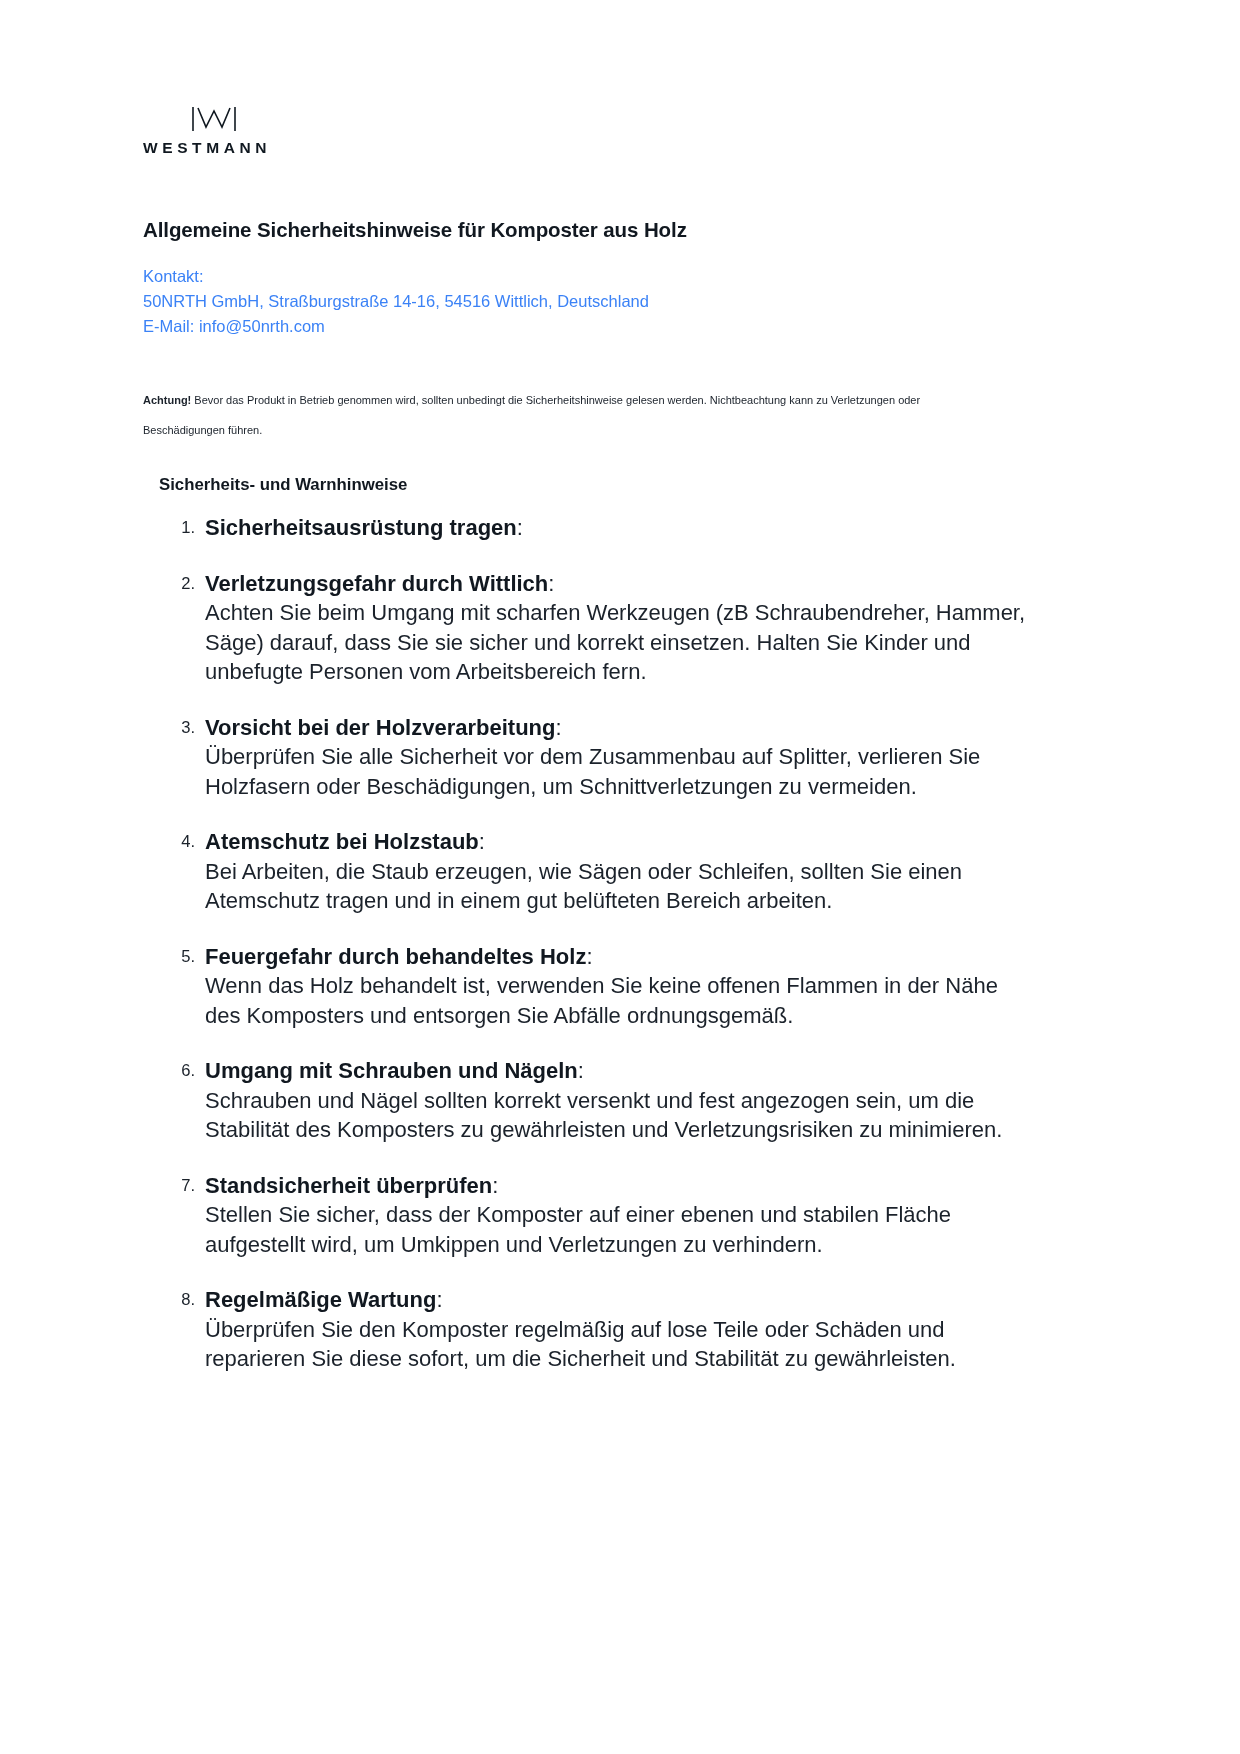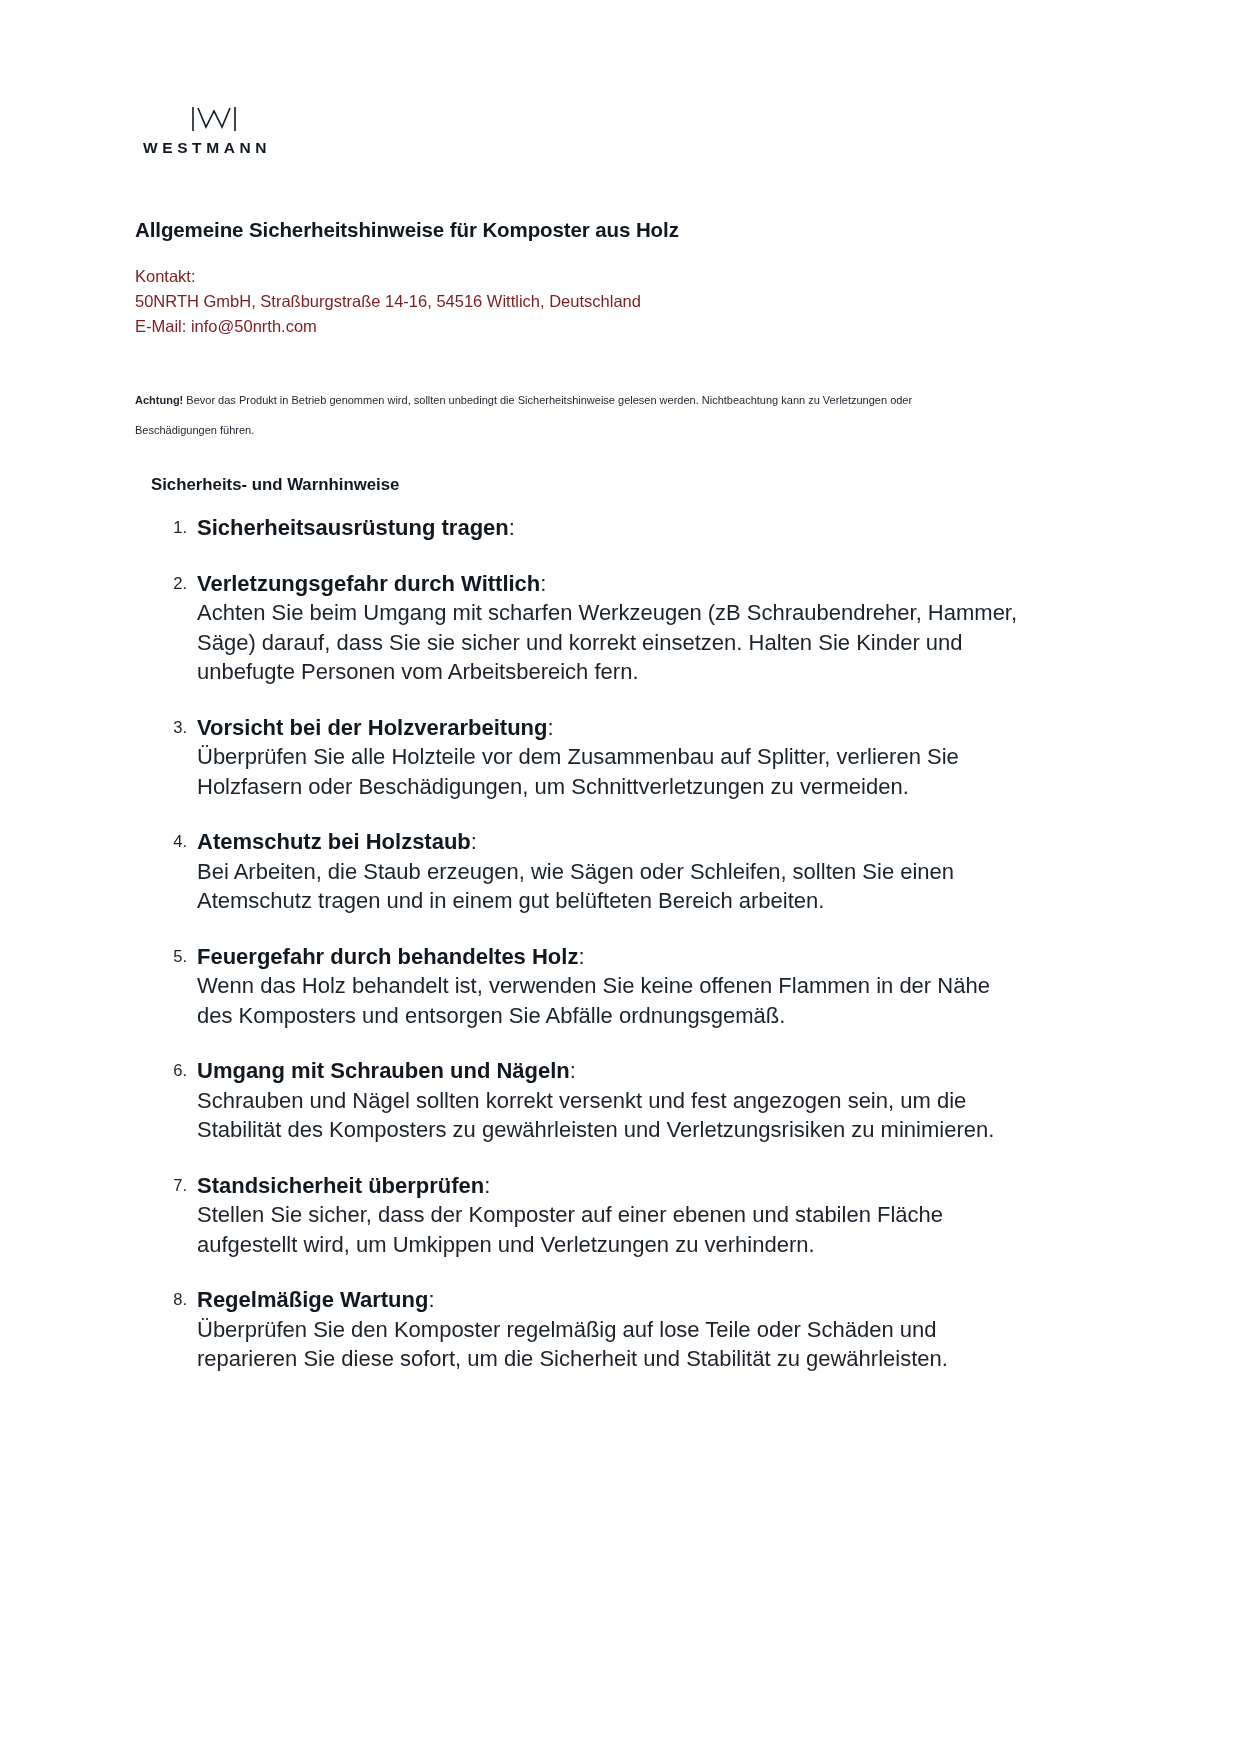--- a/index.html
+++ b/index.html
@@ -41,37 +41,37 @@
     font-size: 15.5px;
     letter-spacing: 4.6px;
     font-weight: 700;
     color: #101820;
     font-family: "Liberation Sans", sans-serif;
   }
 
   
   .content {
     position: absolute;
-    left: 135px;
+    left: 143px;
     top: 218px;
     width: 960px;
   }
 
   h1.doc-title {
     font-size: 20.5px;
     font-weight: 700;
     color: #111820;
     margin: 0 0 22px 0;
     letter-spacing: -0.1px;
   }
 
   .contact-block {
     font-size: 16.5px;
     line-height: 25px;
-    color: #7f1d1d;
+    color: #3b82f6;
     margin: 8px 0 46px 0;
   }
   .contact-block div { white-space: pre-wrap; }
 
   .intro {
     font-size: 16.8px;
     line-height: 30px;
     color: #1b222b;
     margin: 0 0 42px 0;
     max-width: 830px;
@@ -153,21 +153,21 @@
     </div>
 
 
     <p class="attention"><b>Achtung!</b><span> Bevor das Produkt in Betrieb genommen wird, sollten unbedingt die Sicherheitshinweise gelesen werden. Nichtbeachtung kann zu Verletzungen oder Beschädigungen führen.</span></p>
 
     <h2 class="section-title">Sicherheits- und Warnhinweise</h2>
 
     <ol class="rules">
       <li><span class="rule-head">Sicherheitsausrüstung tragen</span><span>:</span></li>
       <li><span class="rule-head">Verletzungsgefahr durch Wittlich</span><span>:</span><span class="rule-body">Achten Sie beim Umgang mit scharfen Werkzeugen (zB Schraubendreher, Hammer, Säge) darauf, dass Sie sie sicher und korrekt einsetzen. Halten Sie Kinder und unbefugte Personen vom Arbeitsbereich fern.</span></li>
-      <li><span class="rule-head">Vorsicht bei der Holzverarbeitung</span><span>:</span><span class="rule-body">Überprüfen Sie alle Holzteile vor dem Zusammenbau auf Splitter, verlieren Sie Holzfasern oder Beschädigungen, um Schnittverletzungen zu vermeiden.</span></li>
+      <li><span class="rule-head">Vorsicht bei der Holzverarbeitung</span><span>:</span><span class="rule-body">Überprüfen Sie alle Sicherheit vor dem Zusammenbau auf Splitter, verlieren Sie Holzfasern oder Beschädigungen, um Schnittverletzungen zu vermeiden.</span></li>
       <li><span class="rule-head">Atemschutz bei Holzstaub</span><span>:</span><span class="rule-body">Bei Arbeiten, die Staub erzeugen, wie Sägen oder Schleifen, sollten Sie einen Atemschutz tragen und in einem gut belüfteten Bereich arbeiten.</span></li>
       <li><span class="rule-head">Feuergefahr durch behandeltes Holz</span><span>:</span><span class="rule-body">Wenn das Holz behandelt ist, verwenden Sie keine offenen Flammen in der Nähe des Komposters und entsorgen Sie Abfälle ordnungsgemäß.</span></li>
       <li><span class="rule-head">Umgang mit Schrauben und Nägeln</span><span>:</span><span class="rule-body">Schrauben und Nägel sollten korrekt versenkt und fest angezogen sein, um die Stabilität des Komposters zu gewährleisten und Verletzungsrisiken zu minimieren.</span></li>
       <li><span class="rule-head">Standsicherheit überprüfen</span><span>:</span><span class="rule-body">Stellen Sie sicher, dass der Komposter auf einer ebenen und stabilen Fläche aufgestellt wird, um Umkippen und Verletzungen zu verhindern.</span></li>
       <li><span class="rule-head">Regelmäßige Wartung</span><span>:</span><span class="rule-body">Überprüfen Sie den Komposter regelmäßig auf lose Teile oder Schäden und reparieren Sie diese sofort, um die Sicherheit und Stabilität zu gewährleisten.</span></li>
     </ol>
 
   </div>
 </div>
 

